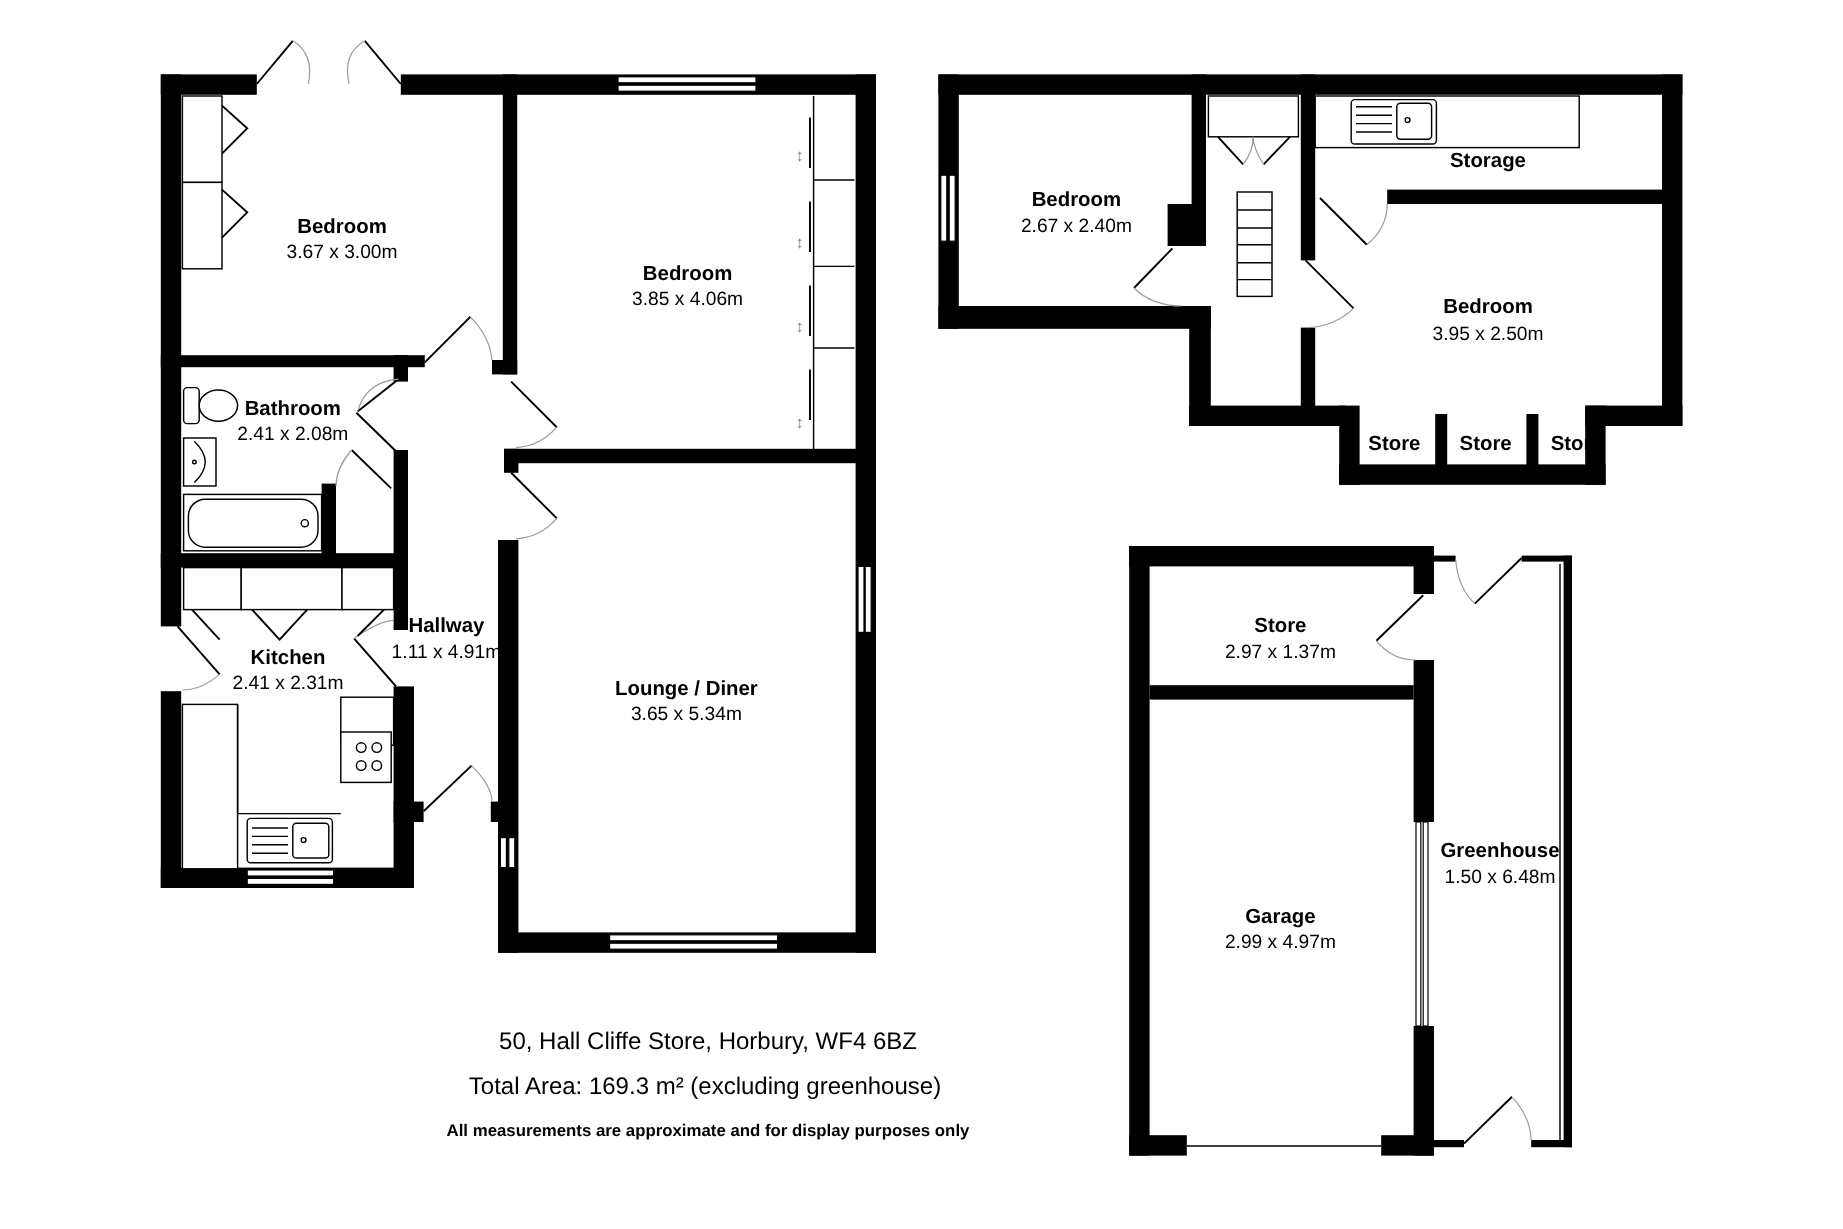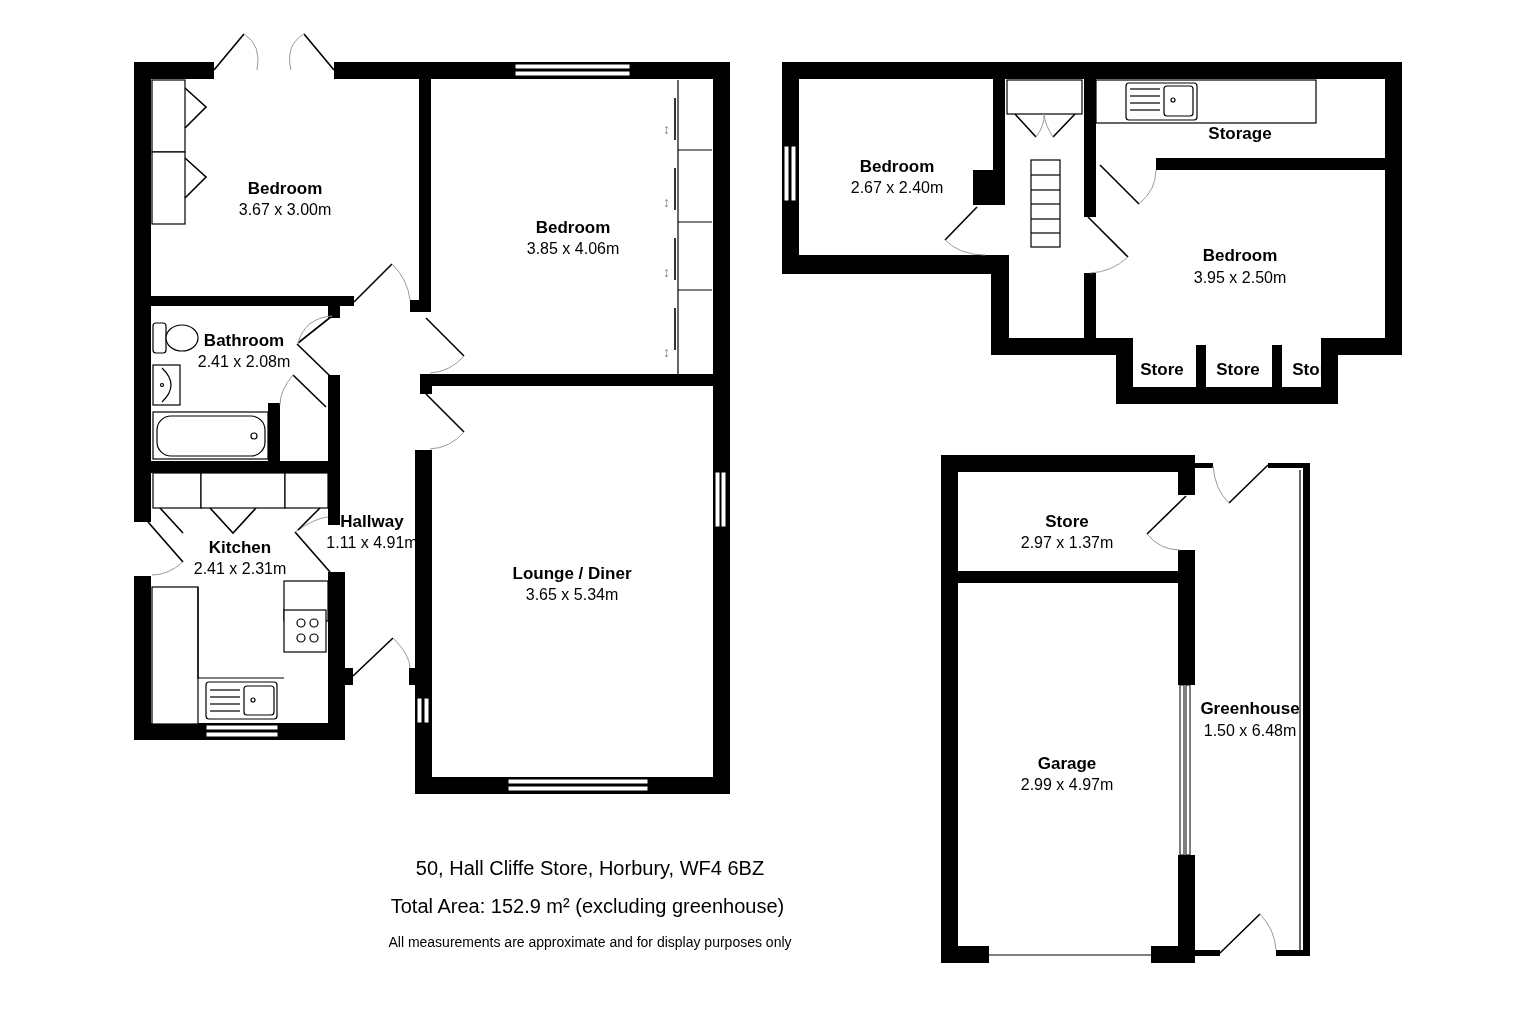--- a/index.html
+++ b/index.html
@@ -11,21 +11,21 @@
   .thin { fill: none; stroke: #000000; stroke-width: 1.2; }
   .door { fill: none; stroke: #000000; stroke-width: 1.6; }
   .arc { fill: none; stroke: #9a9a9a; stroke-width: 1; }
   .win { fill: #ffffff; stroke: #000000; stroke-width: 1; }
   .rname { font-family: "Liberation Sans", sans-serif; font-weight: bold; font-size: 17px; fill: #000; }
   .rdim { font-family: "Liberation Sans", sans-serif; font-size: 16px; fill: #000; }
   .caption { position: absolute; text-align: center; color: #000; white-space: nowrap;
              font-family: "Liberation Sans", sans-serif; }
   .cap-address { left: 380px; top: 857px; width: 420px; font-size: 20px; }
   .cap-area { left: 350px; top: 895px; width: 475px; font-size: 20px; }
-  .cap-note { left: 360px; top: 934px; width: 460px; font-size: 14px; }
+  .cap-note { left: 360px; top: 934px; width: 460px; font-size: 14px; font-weight: bold; }
 </style>
 </head>
 <body>
 
 <svg id="plan" width="1536" height="1024" viewBox="0 0 1536 1024" xmlns="http://www.w3.org/2000/svg">
 
   <g>
 
     <g>
       <rect class="wall" x="134" y="62" width="80" height="17"></rect>
@@ -283,14 +283,14 @@
 
     <text class="rname" x="1067" y="769" text-anchor="middle">Garage</text>
     <text class="rdim" x="1067" y="790" text-anchor="middle">2.99 x 4.97m</text>
 
     <text class="rname" x="1250" y="714" text-anchor="middle">Greenhouse</text>
     <text class="rdim" x="1250" y="736" text-anchor="middle">1.50 x 6.48m</text>
   </g>
 </svg>
 
 <div class="caption cap-address">50, Hall Cliffe Store, Horbury, WF4 6BZ</div>
-<div class="caption cap-area">Total Area: 152.9 m² (excluding greenhouse)</div>
+<div class="caption cap-area">Total Area: 169.3 m² (excluding greenhouse)</div>
 <div class="caption cap-note">All measurements are approximate and for display purposes only</div>
 
 </body></html>

